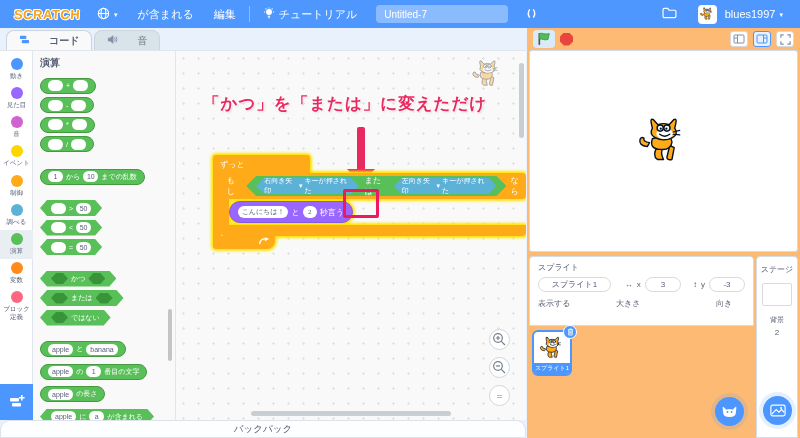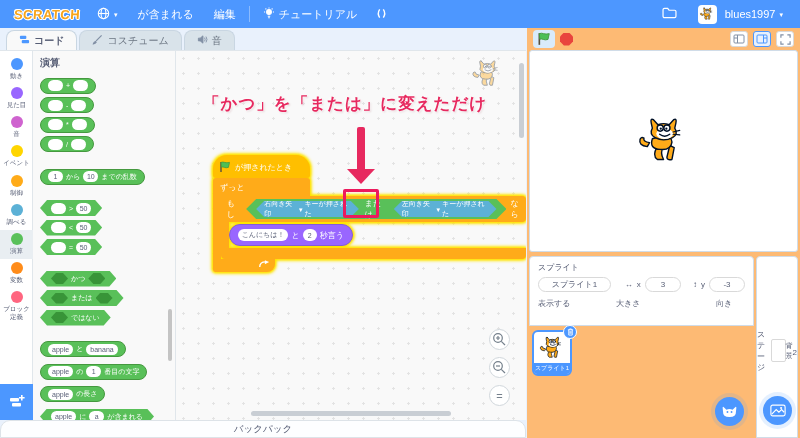--- a/index.html
+++ b/index.html
@@ -13,42 +13,42 @@
   .mdivider { width:1px; height:16px; background:rgba(255,255,255,.35); margin:0 2px; }
   .caret { font-size:7px; line-height:1; }
   .title-input { width:132px; height:18px; border:none; border-radius:4px; background:rgba(255,255,255,.35); color:#fff; font-size:10px; padding:0 8px; margin:0 8px; font-family:inherit; outline:none; }
   .see-page { display:flex; align-items:center; gap:5px; padding:3px 8px; border-radius:4px; cursor:pointer; }
   .spacer { flex:1; }
   .avatar { width:19px; height:19px; background:#fff; border-radius:4px; margin:0 4px 0 10px; display:flex; align-items:center; justify-content:center; overflow:hidden; }
 
   
   .editor { position:absolute; top:28px; left:0; width:526px; height:410px; background:#E9F1FC; }
   .tabbar { position:relative; height:22px; display:flex; align-items:flex-end; padding-left:6px; gap:2px; }
-  .tab { display:flex; align-items:center; gap:4px; height:20px; padding:8px 12px; background:#D9E3EA; border:1px solid #C9D6E2; border-bottom:none; border-radius:8px 8px 0 0; font-size:10px; color:#6b7582; cursor:pointer; }
+  .tab { display:flex; align-items:center; gap:19px; height:20px; padding:8px 12px; background:#D9E3EA; border:1px solid #C9D6E2; border-bottom:none; border-radius:8px 8px 0 0; font-size:10px; color:#6b7582; cursor:pointer; }
   .tab.active { background:#F9F9F9; color:#575E75; font-weight:bold; }
   .catbar { position:absolute; top:22px; left:0; width:33px; bottom:18px; background:#fff; border-right:1px solid #E0E6EB; border-top:1px solid #E0E6EB; padding-top:4px; }
   .cat-item { width:33px; display:flex; flex-direction:column; align-items:center; padding:3px 0 4px; cursor:pointer; }
   .cat-item.selected { background:#E9EEF2; }
   .cat-dot { width:12px; height:12px; border-radius:50%; margin-bottom:2px; }
   .cat-label { font-size:6.5px; color:#575E75; text-align:center; line-height:1.25; word-break:break-all; padding:0 1px; }
 
   
   .palette { position:absolute; top:22px; left:33px; width:143px; bottom:18px; background:#F9F9F9; border-right:1px solid #E0E6EB; border-top:1px solid #E0E6EB; padding:5px 0 0 7px; overflow:hidden; }
   .pal-header { font-size:10px; font-weight:bold; color:#575E75; margin-bottom:7px; }
   .pblock { display:inline-flex; align-items:center; gap:3px; height:16px; background:#59C059; color:#fff; font-size:7px; padding:0 7px; border-radius:9px; margin-bottom:3px; border:1px solid #45993F; cursor:grab; white-space:nowrap; }
   .pblock.hexa { border:none; border-radius:0; clip-path:polygon(7px 0,calc(100% - 7px) 0,100% 50%,calc(100% - 7px) 100%,7px 100%,0 50%); padding:0 11px; }
   .slot { width:15px; height:11px; background:#fff; border-radius:6px; display:inline-flex; align-items:center; justify-content:center; color:#575E75; font-size:7px; }
   .slot.txt { width:auto; padding:0 4px; }
   .slot.hexs { background:#389438; border-radius:0; width:17px; clip-path:polygon(5px 0,calc(100% - 5px) 0,100% 50%,calc(100% - 5px) 100%,5px 100%,0 50%); }
   .gap10 { height:10px; } .gap12 { height:12px; } .gap9 { height:9px; }
   .pal-scroll { position:absolute; right:3px; top:258px; width:4px; height:52px; background:#C4C4C4; border-radius:2px; }
 
   
   .codearea { position:absolute; top:22px; left:176px; right:0; bottom:18px; background:#F9F9F9; border-top:1px solid #E0E6EB;
-    background-image:radial-gradient(circle,#E3E3E3 1px,transparent 1.3px); background-size:15px 15px; overflow:hidden; }
+    background-image:radial-gradient(circle,#E3E3E3 1px,transparent 1.3px); background-size:15px 15px; overflow:hidden;font-family:Liberation Serif, serif; }
   .watermark { position:absolute; top:6px; right:22px; width:34px; height:34px; opacity:.4; }
   .annotation { position:absolute; left:27px; top:42px; font-size:16.5px; font-weight:bold; color:#E7295F; letter-spacing:1px; text-shadow:0 0 3px #fff,0 0 3px #fff,0 0 4px #fff,1px 1px 2px rgba(120,0,30,.25); white-space:nowrap; }
   .arrow-stem { position:absolute; left:181px; top:76px; width:8px; height:44px; background:#E7295F; border-radius:2px; }
   .arrow-head { position:absolute; left:171px; top:118px; width:0; height:0; border-left:14px solid transparent; border-right:14px solid transparent; border-top:15px solid #E7295F; }
   .highlight-box { position:absolute; left:167px; top:138px; width:36px; height:29px; border:3px solid #EC1A5E; border-radius:2px; z-index:10; }
 
   
   .script-stack { position:absolute; left:37px; top:104px; filter:drop-shadow(0 0 1.5px #FFE400) drop-shadow(0 0 1.5px #FFE400) drop-shadow(0 0 1px #FFE400); font-size:8px; color:#fff; }
   .hat-block { width:97px; height:23px; background:#FFBF00; border-radius:14px 14px 3px 3px; display:flex; align-items:center; gap:4px; padding:2px 6px 0; }
   .c-top { width:97px; height:18px; background:#FFAB19; border-radius:3px 3px 0 0; display:flex; align-items:center; padding:0 7px; }
@@ -84,21 +84,21 @@
   .info-card { position:absolute; top:0; left:0; right:0; height:70px; background:#fff; border:1px solid #D0DCE8; border-radius:4px 4px 0 0; padding:5px 8px; font-size:8px; color:#575E75; }
   .irow { display:flex; align-items:center; margin-bottom:4px; gap:4px; }
   .ipill { height:15px; border:1px solid #D9D9D9; border-radius:9px; background:#fff; display:inline-flex; align-items:center; justify-content:center; font-size:8px; color:#575E75; padding:0 6px; }
   .eye-btn { width:19px; height:16px; border:1px solid #D9D9D9; border-radius:4px; background:#fff; display:flex; align-items:center; justify-content:center; cursor:pointer; }
   .eye-btn.on { background:#4C97FF; border-color:#4C97FF; }
   .sprite-list { position:absolute; top:70px; left:0; right:0; bottom:0; }
   .sprite-thumb { position:absolute; left:3px; top:4px; width:40px; height:46px; background:#fff; border:2px solid #4C97FF; border-radius:6px; display:flex; flex-direction:column; align-items:center; justify-content:flex-end; cursor:pointer; }
   .sprite-thumb .tname { width:100%; background:#4C97FF; color:#fff; font-size:6px; text-align:center; border-radius:0 0 3px 3px; padding:1px 0; }
   .trash-badge { position:absolute; right:-7px; top:-7px; width:14px; height:14px; background:#4C97FF; border:1px solid #fff; border-radius:50%; display:flex; align-items:center; justify-content:center; cursor:pointer; }
   .add-circle { position:absolute; width:29px; height:29px; background:#4C97FF; border-radius:50%; display:flex; align-items:center; justify-content:center; cursor:pointer; box-shadow:0 0 0 4px rgba(76,151,255,.15); }
-  .stage-col { position:absolute; top:228px; right:2px; width:42px; bottom:0; background:#fff; border:1px solid #D0DCE8; border-radius:4px 4px 0 0; display:flex; flex-direction:row; align-items:center; padding-top:7px; font-size:8px; color:#575E75; }
+  .stage-col { position:absolute; top:228px; right:2px; width:42px; bottom:0; background:#fff; border:1px solid #D0DCE8; border-radius:4px 4px 0 0; display:flex; flex-direction:column; align-items:center; padding-top:7px; font-size:8px; color:#575E75; }
   .stage-thumb { width:30px; height:23px; border:1px solid #D9D9D9; border-radius:2px; background:#fff; margin:8px 0 9px; }
 </style>
 </head>
 <body>
 
 <svg width="0" height="0" style="position:absolute">
   <symbol id="cat" viewBox="0 0 100 100">
     <g stroke="#001026" stroke-width="2.5" stroke-linejoin="round" stroke-linecap="round">
       <path d="M22 60 Q6 58 9 47 Q11 42 16 45 Q14 51 26 53 Z" fill="#FFAB19"></path>
       <path d="M40 60 Q30 76 40 83 L51 83 Q44 70 51 60 Z" fill="#FFAB19"></path>
@@ -139,20 +139,21 @@
       <span>
         <svg width="12" height="12" viewBox="0 0 12 12">
             <g stroke="#fff" stroke-width="1.1" fill="none">
               <circle cx="6" cy="5" r="2.4" fill="#fff"></circle>
               <path d="M6 .5 V1.6 M11 5 H9.9 M2.1 5 H1 M9.5 1.5 L8.7 2.3 M2.5 1.5 L3.3 2.3 M4.8 9.2 h2.4 M5.2 10.8 h1.6"></path>
             </g>
           </svg>
       </span>
       <span>チュートリアル</span>
     </div>
+    <input class="title-input" value="Untitled-7" style="">
     <div class="see-page">
       <span>
         <svg width="11" height="11" viewBox="0 0 12 12">
             <g stroke="#fff" stroke-width="1.5" fill="none">
               <path d="M4 1.5 Q1 6 4 10.5"></path>
               <path d="M8 1.5 Q11 6 8 10.5"></path>
             </g>
           </svg>
       </span>
     </div>
@@ -185,31 +186,20 @@
                 <rect x="1" y="2" width="7" height="3.4" rx="1"></rect>
                 <rect x="3" y="6.6" width="8" height="3.4" rx="1"></rect>
               </g>
             </svg>
         </span>
         <span>コード</span>
       </div>
       <div class="tab">
         <span>
           <svg width="11" height="11" viewBox="0 0 12 12">
-              <g stroke="#8290A5" fill="none" stroke-width="1.3">
-                <path d="M10.5 1.5 L4.5 7.5"></path>
-                <path d="M3.8 8.2 Q2 9 1.5 10.8 Q3.6 10.6 4.5 9 Z" fill="#8290A5"></path>
-              </g>
-            </svg>
-        </span>
-        <span>コスチューム</span>
-      </div>
-      <div class="tab">
-        <span>
-          <svg width="11" height="11" viewBox="0 0 12 12">
               <g stroke="#8290A5" fill="#8290A5" stroke-width="1">
                 <path d="M1.5 4.5 h2 L6.5 2 v8 L3.5 7.5 h-2 Z"></path>
                 <path d="M8.2 4 Q9.6 6 8.2 8 M9.8 2.8 Q12 6 9.8 9.2" fill="none"></path>
               </g>
             </svg>
         </span>
         <span>音</span>
       </div>
     </div>
 
@@ -342,29 +332,20 @@
       <div class="watermark"><svg width="34" height="34">
             <use href="#cat"></use>
           </svg></div>
 
       <div class="annotation">「かつ」を「または」に変えただけ</div>
       <div class="arrow-stem"></div>
       <div class="arrow-head"></div>
       <div class="highlight-box"></div>
 
       <div class="script-stack">
-        <div class="hat-block">
-          <span>
-            <svg width="12" height="12" viewBox="0 0 12 12">
-                <path d="M2 1 V11" stroke="#574F3E" stroke-width="1.4"></path>
-                <path d="M2 1.4 C4.5 .2 6.5 2.6 10.5 1.4 L9.4 6.4 C6 7.6 4.5 5.2 2.4 6.2 Z" fill="#4CBF56" stroke="#45993F" stroke-width=".8"></path>
-              </svg>
-          </span>
-          <span>が押されたとき</span>
-        </div>
         <div class="c-top">
             <span>ずっと</span>
           </div>
         <div class="c-row">
           <div class="c-arm"></div>
           <div class="if-block">
             <div class="if-top">
               <span>もし</span>
               <span class="bool-or">
                 <span class="sense-hex">

